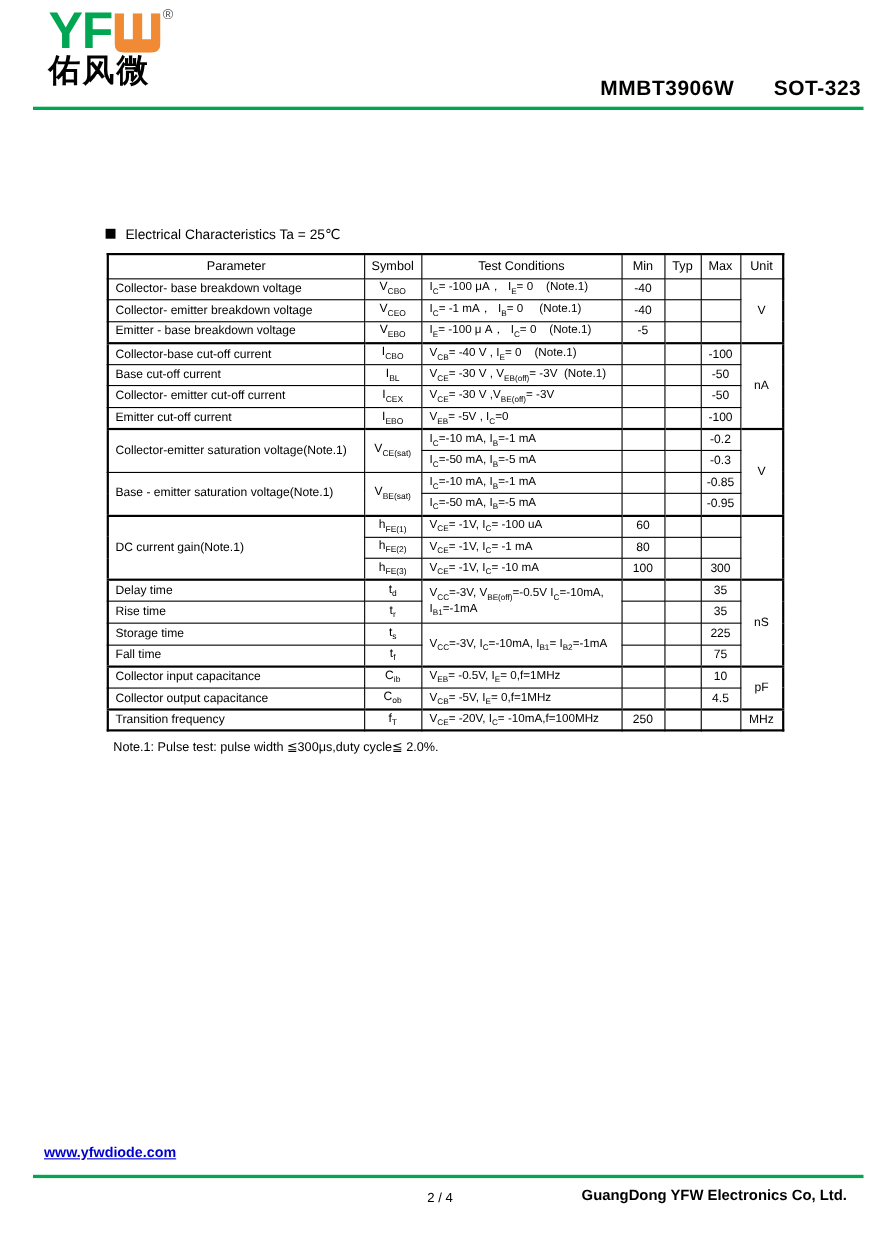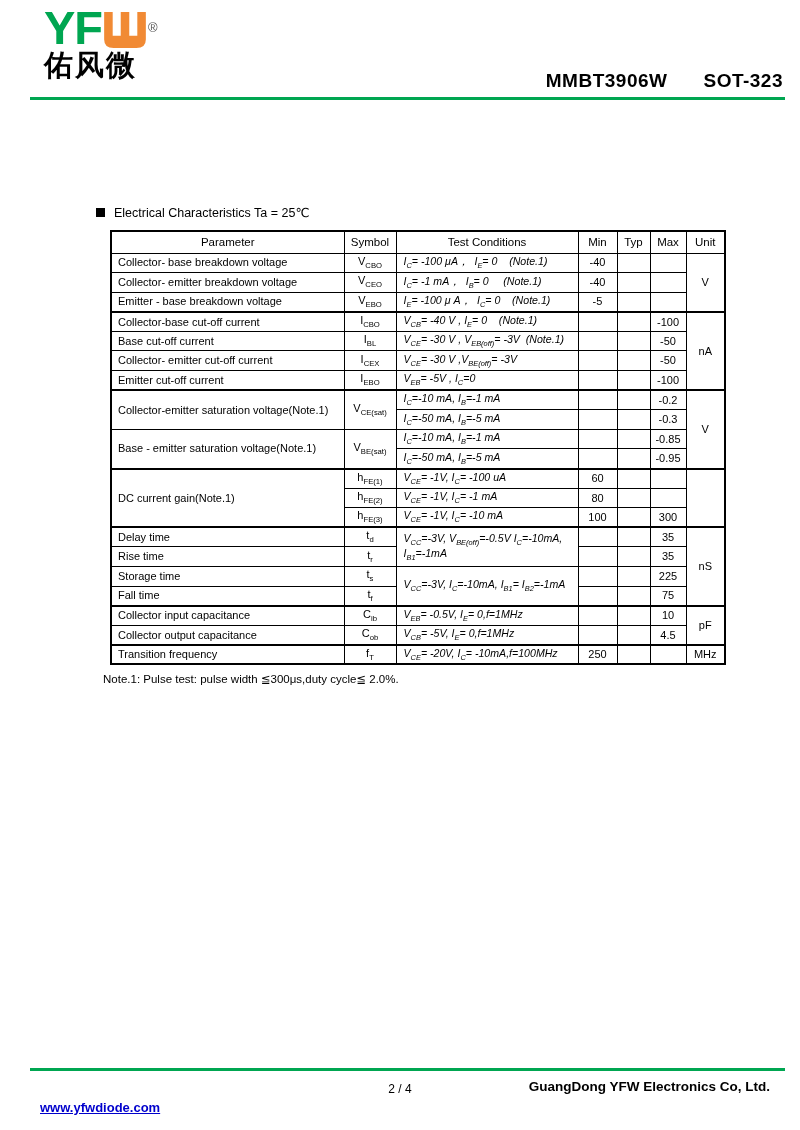--- a/index.html
+++ b/index.html
@@ -8,59 +8,59 @@
     --link:#0000CC;
   }
   html,body{margin:0;padding:0;}
   body{
     width:800px;height:1130px;background:#ffffff;position:relative;overflow:hidden;
     font-family:"Liberation Sans","DejaVu Sans",sans-serif;color:#000;
     -webkit-font-smoothing:antialiased;
   }
   
   .logo{position:absolute;left:44px;top:8px;}
-  .logo-top{display:flex;align-items:center;line-height:1;}
+  .logo-top{display:flex;align-items:flex-start;line-height:1;}
   .logo-yf{font-size:47px;font-weight:bold;color:var(--green);letter-spacing:-1px;line-height:40px;}
   .logo-w{margin-left:2px;margin-top:4px;}
   .logo-reg{font-size:13px;color:#555;margin-left:2px;margin-top:-2px;}
   .logo-cjk{font-size:29px;font-weight:bold;letter-spacing:2px;line-height:1;margin-top:3px;}
   .part-title{
     position:absolute;right:17px;top:70px;display:flex;gap:36px;
     font-size:19px;font-weight:bold;letter-spacing:0.5px;
   }
   .rule{position:absolute;left:30px;width:755px;height:3px;background:var(--green);}
   .rule.top{top:97px;}
   .rule.bottom{top:1068px;}
   
   .section-title{position:absolute;left:96px;top:205px;display:flex;align-items:center;gap:9px;font-size:12.5px;}
   .bullet{width:9px;height:9px;background:#000;display:inline-block;}
   
   table.ds{
-    position:absolute;left:110px;top:230px;width:614px;
+    position:absolute;left:97px;top:230px;width:614px;
     border-collapse:collapse;table-layout:fixed;font-size:11px;
   }
   table.ds,table.ds th,table.ds td{border:1px solid #000;}
   table.ds{border-width:2px;}
   table.ds th,table.ds td{
     padding:0 2px;text-align:center;vertical-align:middle;
     overflow:hidden;line-height:1.15;white-space:nowrap;
   }
   table.ds thead tr{height:22px;}
   table.ds tbody tr{height:19.6px;}
   table.ds th{font-weight:normal;font-size:11.5px;}
   table.ds td.al{text-align:left;padding-left:6px;}
-  table.ds td.cond{font-size:10.6px;white-space:pre;padding-left:7px;text-align:left;font-style:italic;}
+  table.ds td.cond{font-size:10.6px;white-space:pre;padding-left:7px;text-align:left;}
   table.ds tr.sep td{border-top-width:2px;}
   table.ds sub{font-size:70%;}
   .pwrap{display:flex;align-items:center;padding-right:8px;}
   .c1{width:233px}.c2{width:52px}.c3{width:182px}.c4{width:39px}.c5{width:33px}.c6{width:36px}.c7{width:39px}
   
   .note{position:absolute;left:103px;top:672px;font-size:11.5px;}
   
-  .footer-link{position:absolute;left:40px;top:1100px;font-size:13px;font-weight:bold;color:var(--link);text-decoration:underline;}
+  .footer-link{position:absolute;left:40px;top:1040px;font-size:13px;font-weight:bold;color:var(--link);text-decoration:underline;}
   .footer-page{position:absolute;left:50%;transform:translateX(-50%);top:1082px;font-size:12px;}
   .footer-company{position:absolute;right:30px;top:1079px;font-size:13.5px;font-weight:bold;}
 </style>
 </head>
 <body>
 
 <div class="logo">
   <div class="logo-top">
     <span class="logo-yf">YF</span>
     <svg class="logo-w" width="42" height="36" viewBox="0 0 44 38">

